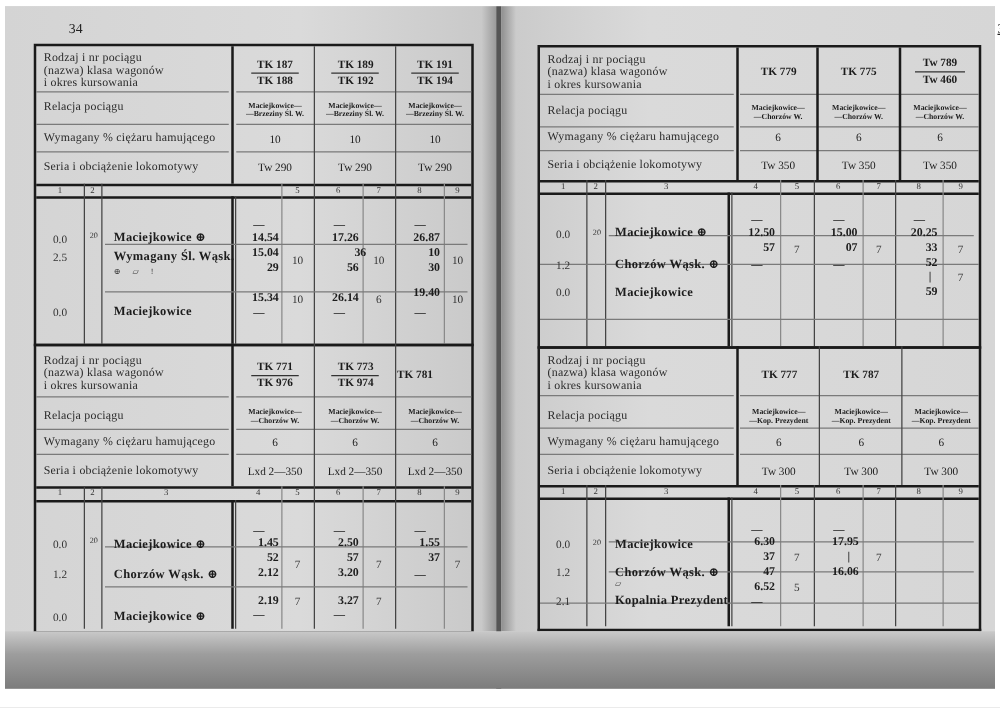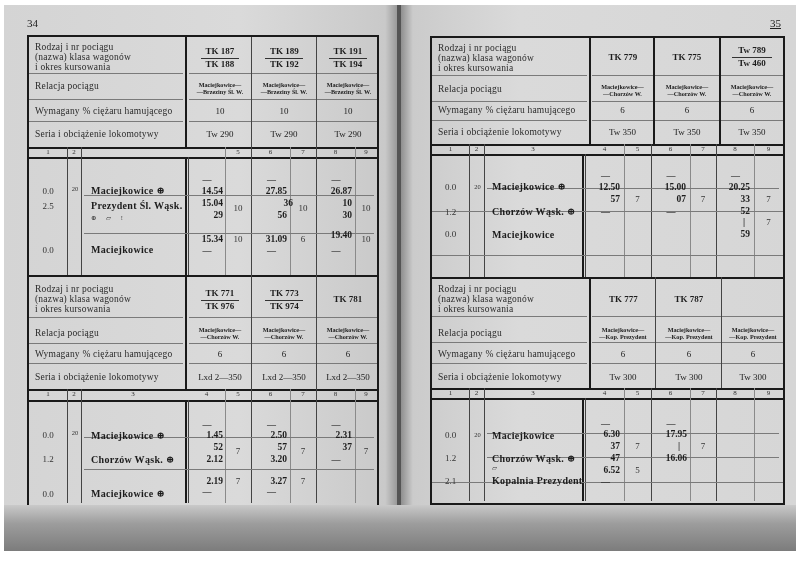--- a/index.html
+++ b/index.html
@@ -3,21 +3,21 @@
 <meta charset="utf-8">
 <style>
   html,body{margin:0;padding:0;}
   body{width:800px;height:566px;background:#ffffff;position:relative;overflow:hidden;font-family:"Liberation Serif","DejaVu Serif",serif;color:#1c1c1c;}
   .book{position:absolute;left:4px;top:5px;width:792px;height:546px;background:#d6d6d6;}
   .page{position:absolute;top:0;height:500px;background:#d9d9d9;}
   .page.left{left:0;width:393px;background:linear-gradient(90deg,#d4d4d4 0%,#dadada 60%,#c9c9c9 97%,#9a9a9a 100%);}
   .page.right{left:397px;width:395px;background:linear-gradient(90deg,#8f8f8f 0%,#cbcbcb 3%,#dadada 30%,#d6d6d6 100%);}
   .spine{position:absolute;left:393px;top:0;width:4px;height:546px;background:#555;}
   .bottom-shadow{position:absolute;left:0;top:500px;width:792px;height:46px;background:linear-gradient(180deg,#c9c9c9 0%,#9d9d9d 40%,#7c7c7c 100%);}
-  .pagenum{position:absolute;font-size:11px;color:#222;}
+  .pagenum{position:absolute;font-size:11px;color:#222;margin-left:28px;}
   .footer{position:absolute;font-size:6px;color:#333;}
 
   .tbl{position:absolute;border:2px solid #1a1a1a;box-sizing:border-box;}
   .hline{position:absolute;height:1px;background:#7a7a7a;}
   .hline.thick{height:2px;background:#1a1a1a;}
   .vline{position:absolute;width:1px;background:#444;}
   .vline.thick{width:2px;background:#1a1a1a;}
   .vline.light{background:#8a8a8a;}
   .txt{position:absolute;white-space:nowrap;line-height:1;}
   .lbl{font-size:9.5px;color:#2a2a2a;letter-spacing:0.2px;}
@@ -115,39 +115,39 @@
       <div class="txt num" style="left:261px;top:112px;width:26px;">7</div>
       <div class="txt num" style="left:287px;top:112px;width:39px;">8</div>
       <div class="txt num" style="left:326px;top:112px;width:22px;">9</div>
 
       <div class="txt km" style="left:0;top:150px;width:38px;">0.0</div>
       <div class="txt km" style="left:0;top:165px;width:38px;">2.5</div>
       <div class="txt km" style="left:0;top:209px;width:38px;">0.0</div>
       <div class="txt small" style="left:40px;top:149px;width:12px;text-align:center;">20</div>
 
       <div class="txt st" style="left:62px;top:149px;">Maciejkowice ⊕</div>
-      <div class="txt st" style="left:62px;top:164px;">Prezydent Śl. Wąsk.</div>
+      <div class="txt st" style="left:62px;top:164px;">Wymagany Śl. Wąsk.</div>
       <div class="txt small" style="left:62px;top:178px;letter-spacing:4px;">⊕ ▱ !</div>
       <div class="txt st" style="left:62px;top:208px;">Maciejkowice</div>
 
       <div class="txt dash" style="left:160px;top:138px;width:36px;">—</div>
       <div class="txt t" style="left:160px;top:150px;width:34px;">14.54</div>
       <div class="txt t" style="left:160px;top:162px;width:34px;">15.04</div>
       <div class="txt d" style="left:196px;top:167px;width:26px;">10</div>
       <div class="txt t" style="left:160px;top:174px;width:34px;">29</div>
       <div class="txt t" style="left:160px;top:198px;width:34px;">15.34</div>
       <div class="txt d" style="left:196px;top:198px;width:26px;">10</div>
       <div class="txt dash" style="left:160px;top:209px;width:36px;">—</div>
 
       <div class="txt dash" style="left:224px;top:138px;width:37px;">—</div>
-      <div class="txt t" style="left:224px;top:150px;width:34px;">27.85</div>
+      <div class="txt t" style="left:224px;top:150px;width:34px;">17.26</div>
       <div class="txt t" style="left:224px;top:162px;width:40px;">36</div>
       <div class="txt d" style="left:261px;top:167px;width:26px;">10</div>
       <div class="txt t" style="left:224px;top:174px;width:34px;">56</div>
-      <div class="txt t" style="left:224px;top:198px;width:34px;">31.09</div>
+      <div class="txt t" style="left:224px;top:198px;width:34px;">26.14</div>
       <div class="txt d" style="left:261px;top:198px;width:26px;">6</div>
       <div class="txt dash" style="left:224px;top:209px;width:37px;">—</div>
 
       <div class="txt dash" style="left:288px;top:138px;width:38px;">—</div>
       <div class="txt t" style="left:288px;top:150px;width:35px;">26.87</div>
       <div class="txt t" style="left:288px;top:162px;width:35px;">10</div>
       <div class="txt d" style="left:326px;top:167px;width:22px;">10</div>
       <div class="txt t" style="left:288px;top:174px;width:35px;">30</div>
       <div class="txt t" style="left:288px;top:194px;width:35px;">19.40</div>
       <div class="txt d" style="left:326px;top:198px;width:22px;">10</div>
@@ -201,21 +201,21 @@
       <div class="txt tk" style="left:224px;top:14px;width:63px;">TK 773</div>
       <div class="divider-under" style="left:236px;top:25px;width:38px;"></div>
       <div class="txt tk" style="left:224px;top:27px;width:63px;">TK 974</div>
       <div class="txt rel" style="left:222px;top:51px;width:66px;">
           <div>Maciejkowice—</div>
           <div>—Chorzów W.</div>
         </div>
       <div class="txt val" style="left:222px;top:75px;width:66px;">6</div>
       <div class="txt val" style="left:222px;top:98px;width:66px;">Lxd 2—350</div>
 
-      <div class="txt tk" style="left:288px;top:20px;width:62px;">TK 781</div>
+      <div class="txt tk" style="left:272px;top:20px;width:62px;">TK 781</div>
       <div class="txt rel" style="left:286px;top:51px;width:66px;">
           <div>Maciejkowice—</div>
           <div>—Chorzów W.</div>
         </div>
       <div class="txt val" style="left:286px;top:75px;width:66px;">6</div>
       <div class="txt val" style="left:286px;top:98px;width:66px;">Lxd 2—350</div>
 
       <div class="txt num" style="left:0;top:116px;width:38px;">1</div>
       <div class="txt num" style="left:38px;top:116px;width:14px;">2</div>
       <div class="txt num" style="left:52px;top:116px;width:104px;">3</div>
@@ -247,21 +247,21 @@
       <div class="txt dash" style="left:224px;top:145px;width:37px;">—</div>
       <div class="txt t" style="left:224px;top:156px;width:34px;">2.50</div>
       <div class="txt t" style="left:224px;top:168px;width:34px;">57</div>
       <div class="txt d" style="left:261px;top:172px;width:26px;">7</div>
       <div class="txt t" style="left:224px;top:180px;width:34px;">3.20</div>
       <div class="txt t" style="left:224px;top:202px;width:34px;">3.27</div>
       <div class="txt d" style="left:261px;top:202px;width:26px;">7</div>
       <div class="txt dash" style="left:224px;top:212px;width:37px;">—</div>
 
       <div class="txt dash" style="left:288px;top:145px;width:38px;">—</div>
-      <div class="txt t" style="left:288px;top:156px;width:35px;">2.31</div>
+      <div class="txt t" style="left:288px;top:156px;width:35px;">1.55</div>
       <div class="txt t" style="left:288px;top:168px;width:35px;">37</div>
       <div class="txt d" style="left:326px;top:172px;width:22px;">7</div>
       <div class="txt dash" style="left:288px;top:180px;width:38px;">—</div>
     </div>
 
     <div class="footer" style="left:188px;top:521px;">IV-41</div>
   </div>
 
   <div class="spine"></div>
 

